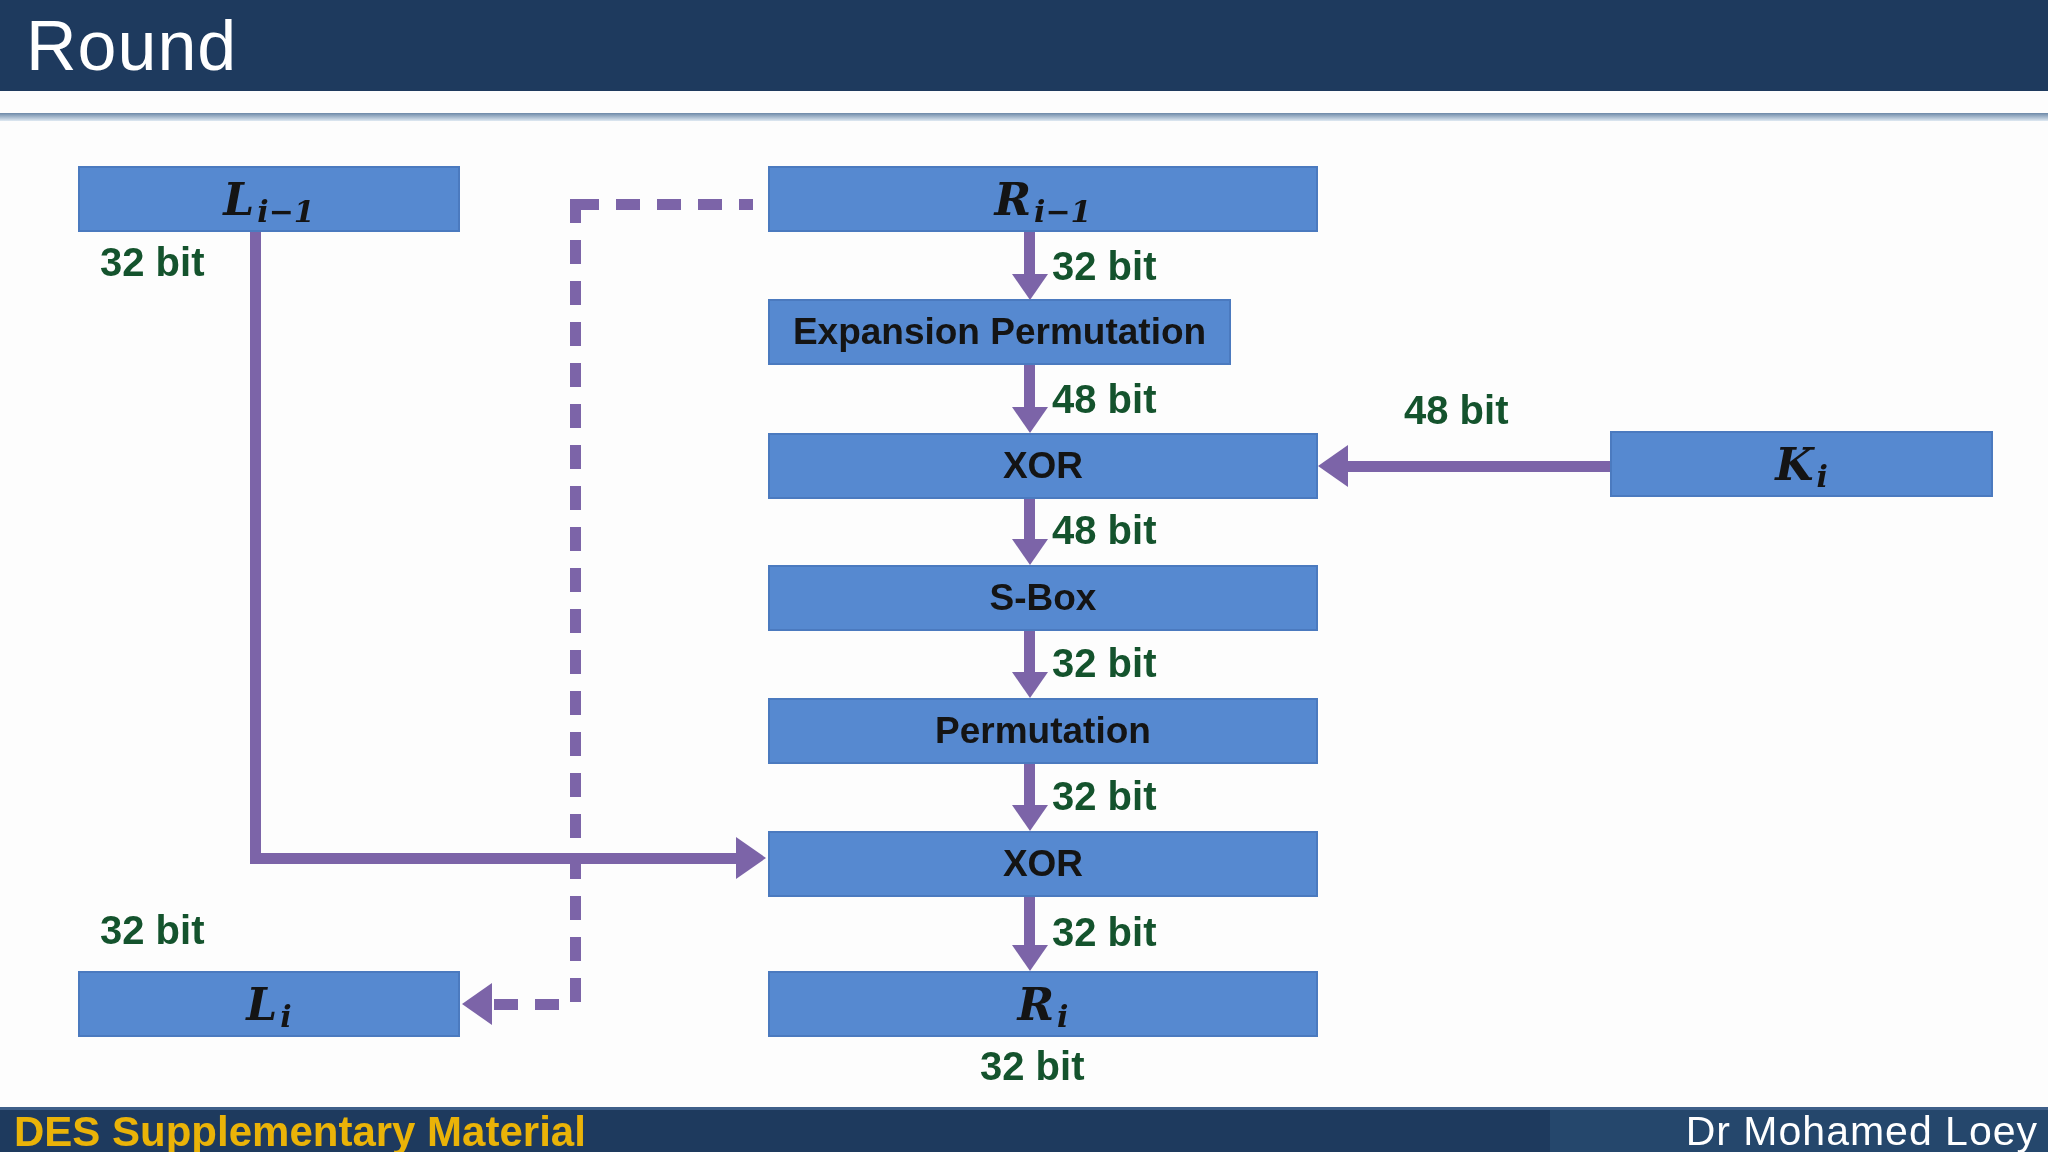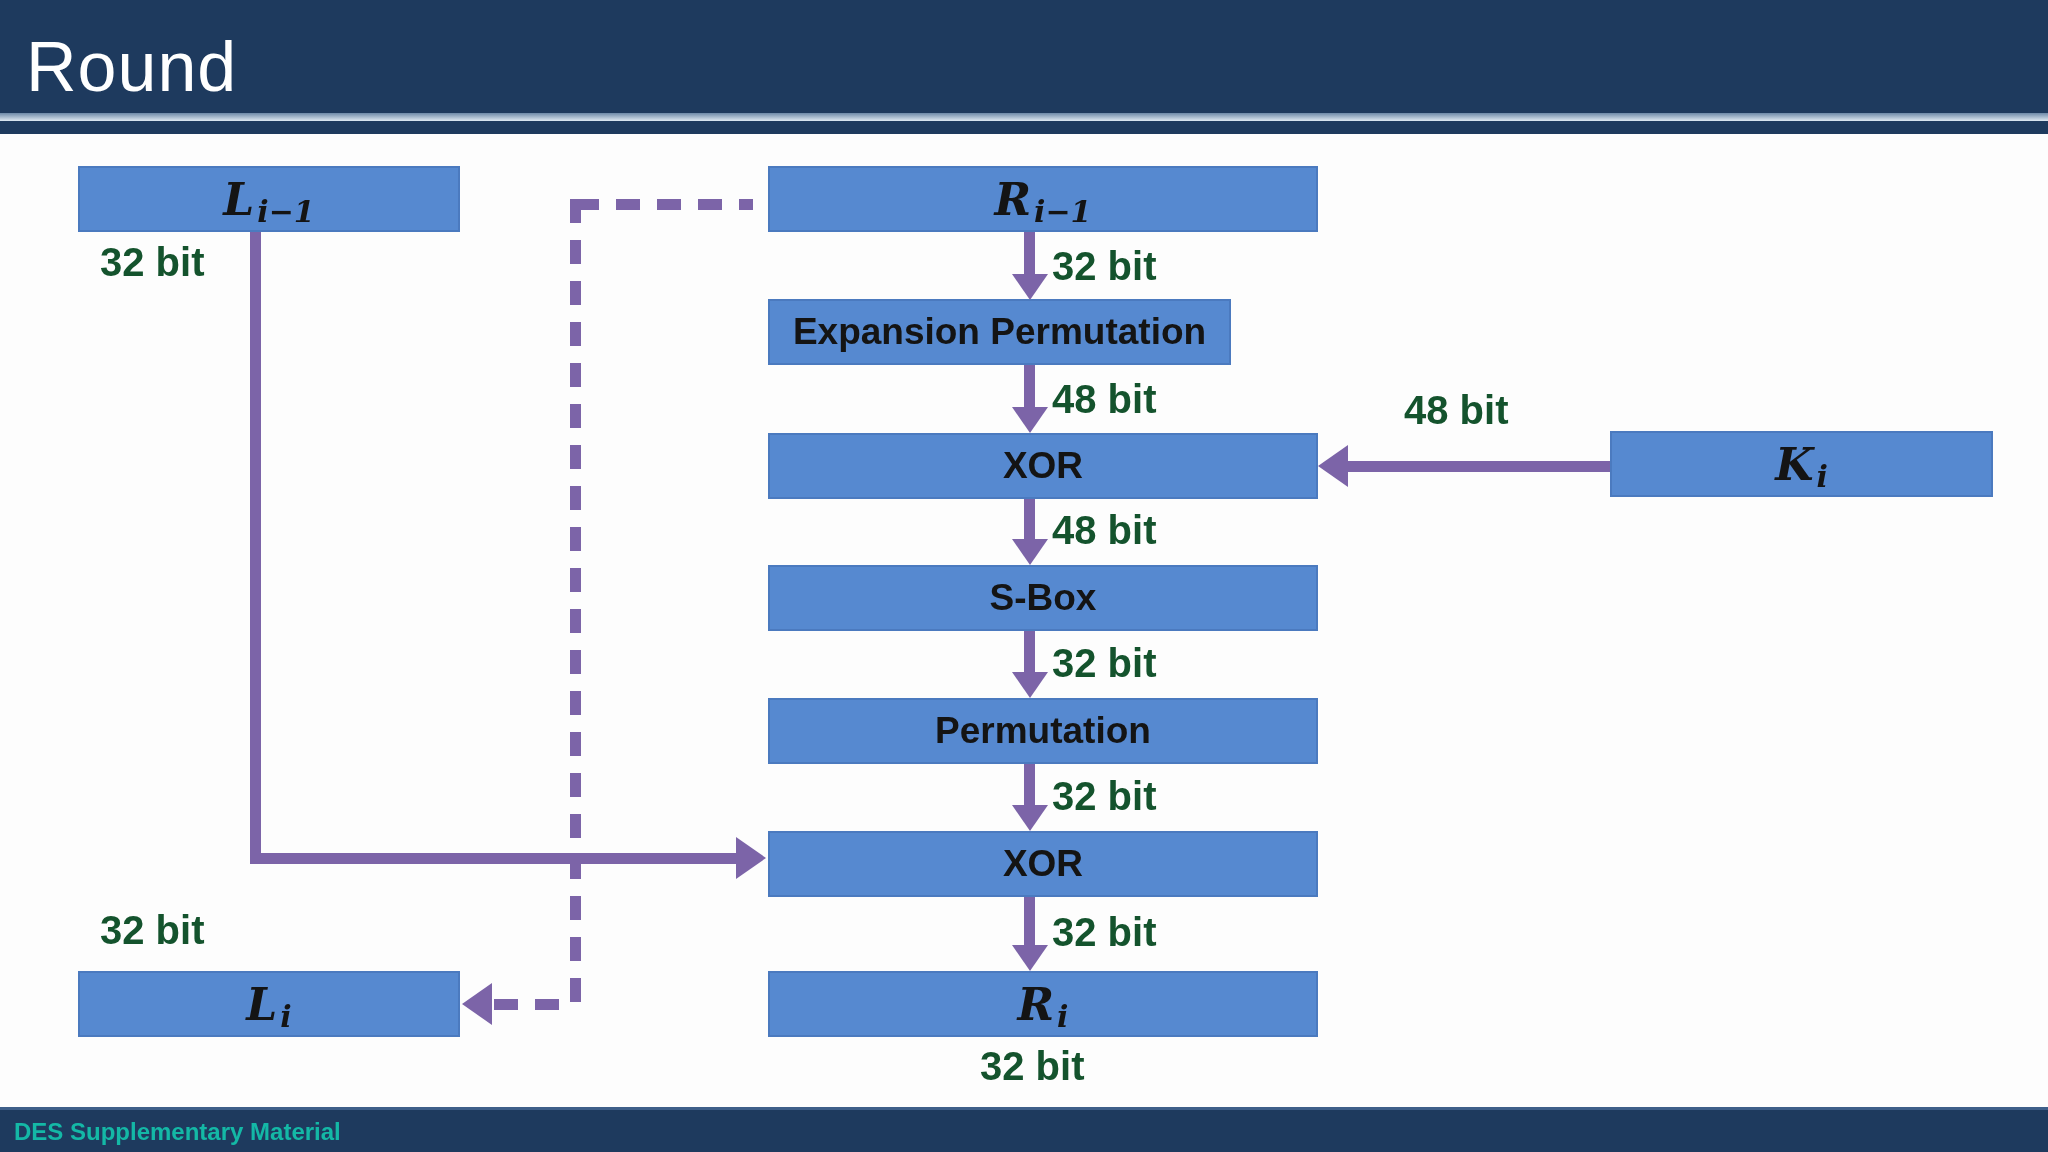--- a/index.html
+++ b/index.html
@@ -1,31 +1,31 @@
 <!DOCTYPE html>
 <html><head>
 <meta charset="utf-8">
 <style>
   html,body{margin:0;padding:0;background:#ffffff;}
   .slide{position:relative;width:2048px;height:1152px;background:#fdfdfd;overflow:hidden;
          font-family:"Liberation Sans",sans-serif;}
 
   
-  .header{position:absolute;left:0;top:0;width:2048px;height:134px;background:#1E3A5E;
+  .header{position:absolute;left:0;top:0;width:2048px;height:91px;background:#1E3A5E;
           display:flex;align-items:center;}
   .header-title{color:#ffffff;font-size:70px;font-weight:400;letter-spacing:1px;
                 padding-left:26px;font-family:"Liberation Sans",sans-serif;}
   .header-strip{position:absolute;left:0;top:113px;width:2048px;height:8px;
                 background:linear-gradient(to bottom,#6d89a8,#dfe9f2);}
 
   
   .footer{position:absolute;left:0;top:1107px;width:2048px;height:45px;background:#1E3A5E;
           border-top:3px solid #3E5F89;box-sizing:border-box;}
   .footer-left{position:absolute;left:14px;top:0;height:42px;line-height:44px;
-               color:#14b8a6;font-size:24px;font-weight:bold;}
+               color:#eab308;font-size:42px;font-weight:bold;}
   .footer-right-panel{position:absolute;left:1550px;top:0;width:498px;height:42px;background:#25476C;}
   .footer-right{position:absolute;right:10px;top:-4px;height:46px;line-height:50px;
                 color:#ffffff;font-size:41px;font-weight:400;letter-spacing:1px;white-space:nowrap;}
 
   
   .box{position:absolute;background:#5689D0;border:2px solid rgba(55,95,160,0.35);
        box-sizing:border-box;display:flex;align-items:center;justify-content:center;color:#141414;}
   .process{font-size:37px;font-weight:bold;font-family:"Liberation Sans",sans-serif;}
   .var{font-family:"DejaVu Serif",serif;font-style:italic;font-weight:bold;font-size:44px;}
   .var .sub{font-size:30px;display:inline-block;transform:translateY(12px);margin-left:3px;}
@@ -137,16 +137,19 @@
   <div class="bitlabel" style="left:1052px;top:377px;">48 bit</div>
   <div class="bitlabel" style="left:1404px;top:388px;">48 bit</div>
   <div class="bitlabel" style="left:1052px;top:508px;">48 bit</div>
   <div class="bitlabel" style="left:1052px;top:641px;">32 bit</div>
   <div class="bitlabel" style="left:1052px;top:774px;">32 bit</div>
   <div class="bitlabel" style="left:1052px;top:910px;">32 bit</div>
   <div class="bitlabel" style="left:100px;top:908px;">32 bit</div>
   <div class="bitlabel" style="left:980px;top:1044px;">32 bit</div>
 
   <div class="footer">
+    <div class="footer-right-panel">
+      <div class="footer-right">Dr Mohamed Loey</div>
+    </div>
     <div class="footer-left">DES Supplementary Material</div>
   </div>
 
 </div>
 
 </body></html>

